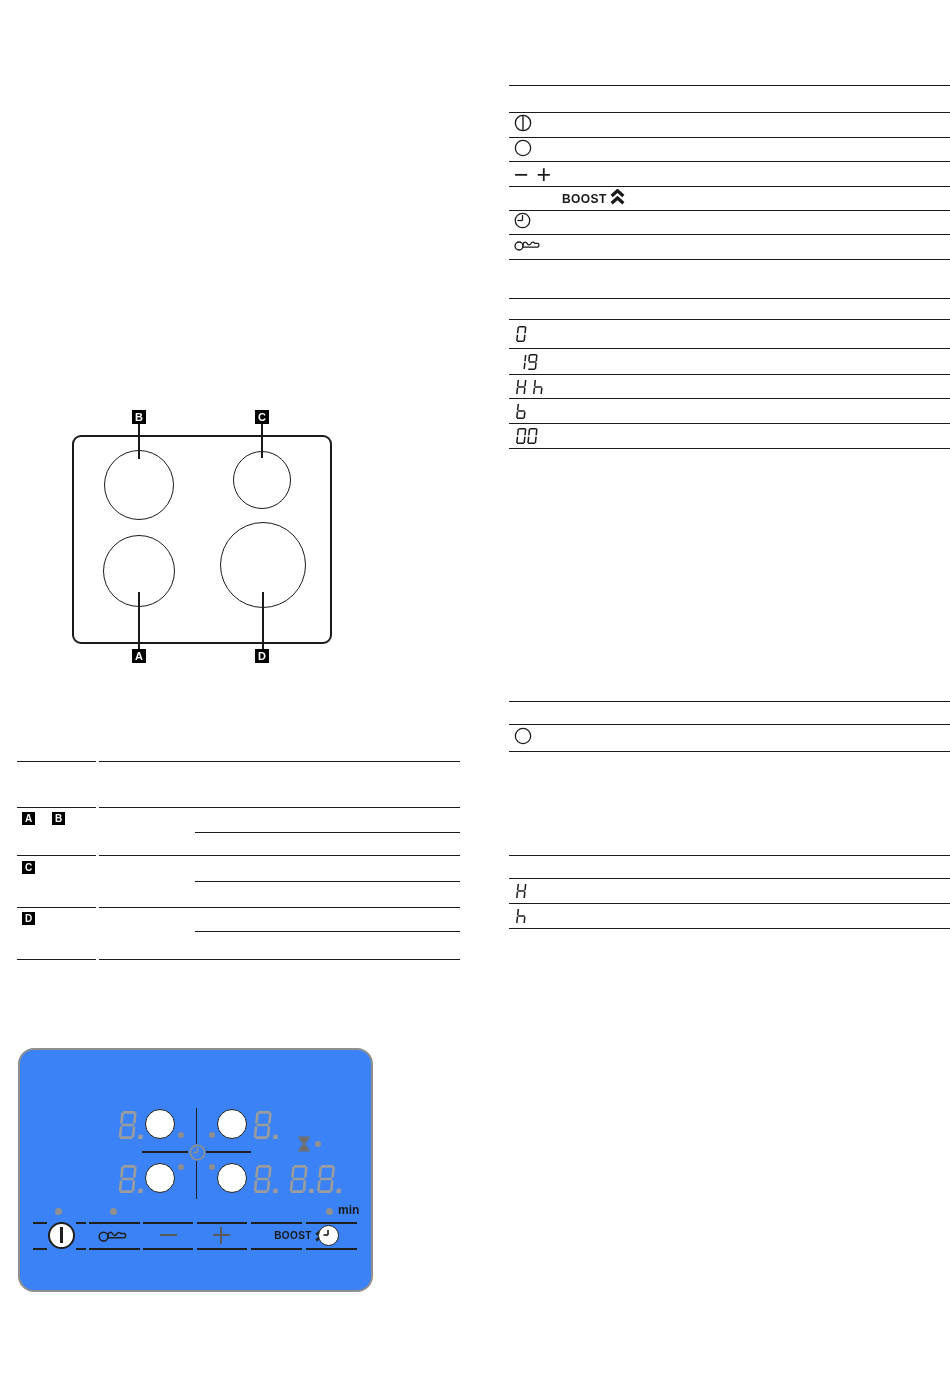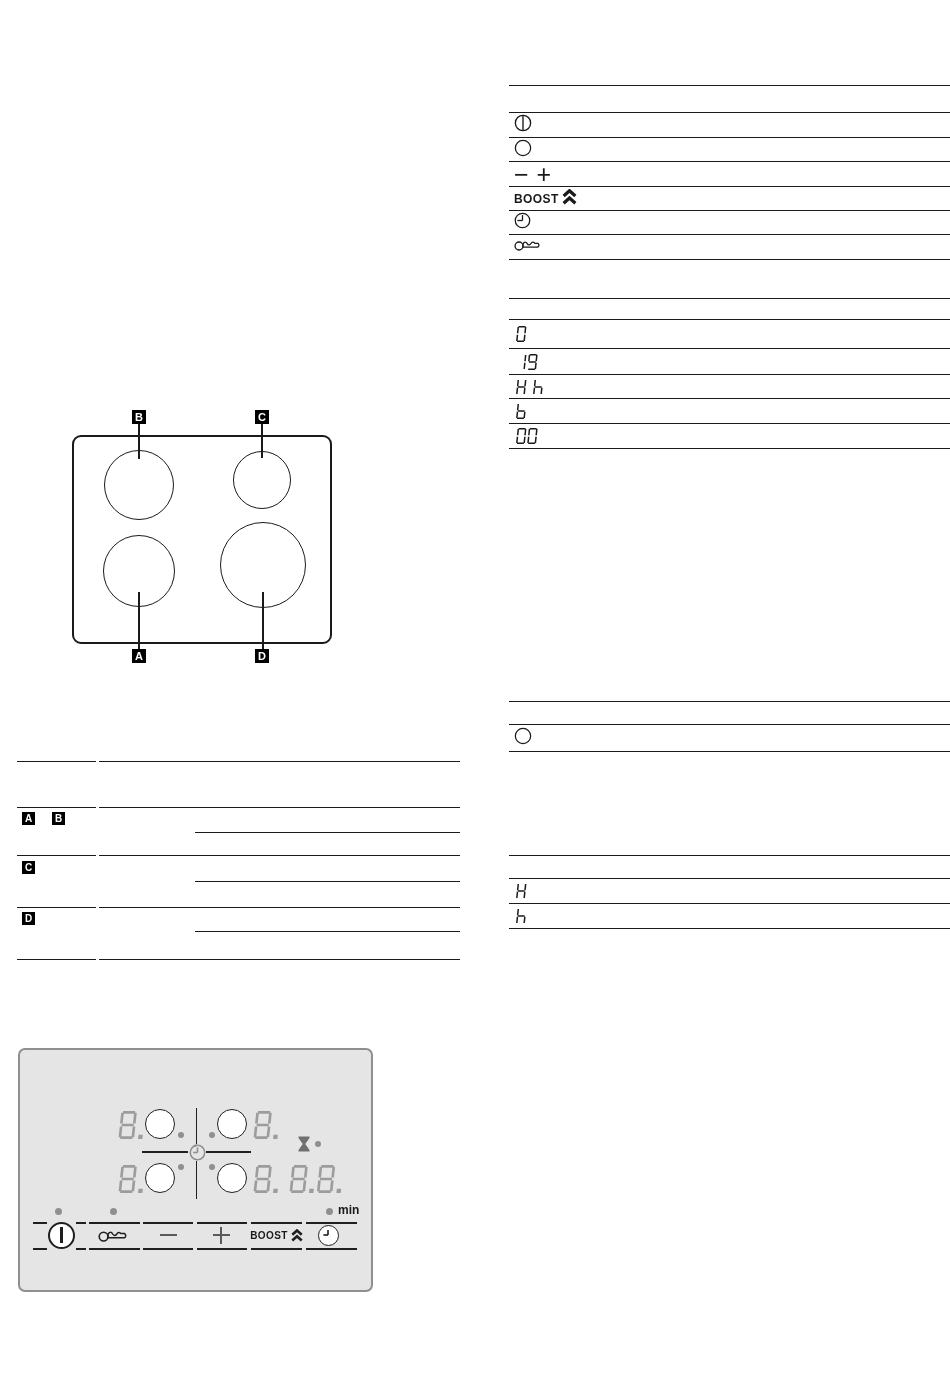--- a/index.html
+++ b/index.html
@@ -14,26 +14,26 @@
   .vrule{position:absolute;background:#1f1f1f;width:1.6px;}
   .hrule{position:absolute;background:#1f1f1f;height:1.6px;}
   
   .hob-rect{position:absolute;border:2px solid #1a1a1a;border-radius:9px;background:#fff;}
   .zone-circle{position:absolute;border:1.7px solid #1a1a1a;border-radius:50%;background:#fff;box-sizing:border-box;}
   .conn{position:absolute;width:1.7px;background:#1a1a1a;}
   .zlabel{position:absolute;width:14px;height:14px;background:#000;color:#fff;
           font:bold 11px/14px "Liberation Sans",sans-serif;text-align:center;}
   .zlabel.sm{width:13px;height:13px;font:bold 10px/13px "Liberation Sans",sans-serif;}
   
-  .panel{position:absolute;border:2.6px solid #8f8f8f;border-radius:7px;background:#e5e5e5;box-sizing:border-box;}
+  .panel{position:absolute;border:2.6px solid #8f8f8f;border-radius:16px;background:#3b82f6;box-sizing:border-box;}
   .gdot{position:absolute;border-radius:50%;background:#8f8f8f;}
   .pcirc{position:absolute;border:1.6px solid #1f1f1f;border-radius:50%;background:#fff;box-sizing:border-box;}
   .btn-line{position:absolute;background:#1f1f1f;height:1.7px;}
   .minlbl{position:absolute;font:bold 12px "Liberation Sans",sans-serif;color:#1a1a1a;}
-  .boost-txt{font:bold 10px "Liberation Sans",sans-serif;letter-spacing:.4px;color:#1a1a1a;}
+  .boost-txt{font:bold 10px "Liberation Sans",sans-serif;letter-spacing:.4px;color:#1a1a1a;margin-left:48px;}
   .boost-row{display:flex;align-items:center;gap:3px;}
   .mp{font-size:25px;font-weight:400;color:#1a1a1a;}
   .seg{display:inline-block;line-height:0;}
 </style>
 </head>
 <body>
 
 <div class="page">
 
   <div class="rtable" style="left:509px;top:85px;width:441px;">

